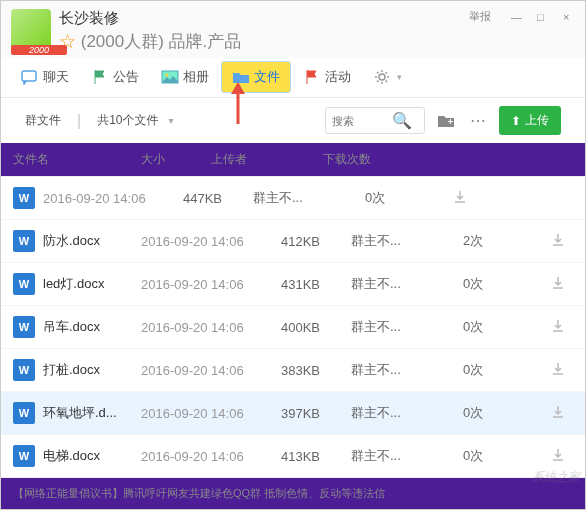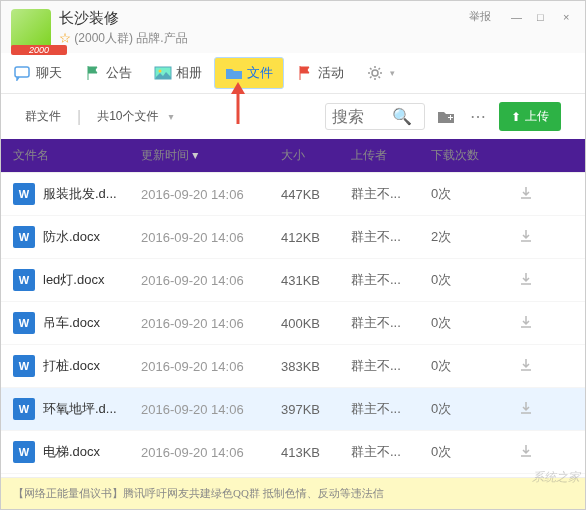--- a/index.html
+++ b/index.html
@@ -3,54 +3,54 @@
 <meta charset="utf-8">
 <style>
 * { margin: 0; padding: 0; box-sizing: border-box; font-family: "Microsoft YaHei", Arial, sans-serif; }
 body { background: #f0f0f0; width: 586px; height: 510px; overflow: hidden; }
 .window { background: #fff; width: 586px; height: 510px; border: 1px solid #ccc; display: flex; flex-direction: column; }
 .titlebar { display: flex; align-items: flex-start; padding: 8px 10px 4px; background: #fafafa; }
 .avatar { width: 40px; height: 40px; background: linear-gradient(135deg,#b8e986,#7ed321); border-radius: 4px; margin-right: 8px; position: relative; }
 .avatar-badge { position: absolute; bottom: -6px; left: 0; background: #e74c3c; color: #fff; font-size: 9px; padding: 0 18px; border-radius: 2px; font-style: italic; }
 .title-area { flex: 1; }
 .group-name { font-size: 15px; color: #333; }
-.group-meta { font-size: 12px; color: #888; margin-top: 2px; }
+.group-meta { font-size: 17px; color: #888; margin-top: 2px; }
 .group-meta .star { color: #f5a623; }
 .win-controls { display: flex; gap: 14px; align-items: center; font-size: 11px; color: #888; }
 .win-btn { width: 12px; height: 12px; display: inline-block; cursor: pointer; }
 .report-link { margin-right: 6px; }
-.tabs { display: flex; align-items: center; padding: 4px 3px; border-bottom: 1px solid #e8e8e8; gap: 2px; }
+.tabs { display: flex; align-items: center; padding: 4px 10px; border-bottom: 1px solid #e8e8e8; gap: 2px; }
 .tab { display: flex; align-items: center; gap: 4px; padding: 6px 10px; font-size: 13px; color: #555; cursor: pointer; border-radius: 3px; }
 .tab.active { background: #fde047; border: 1px solid #b3d9ff; color: #1a73e8; }
 .tab-icon { width: 18px; height: 18px; display: inline-flex; align-items: center; justify-content: center; }
 .arrow { position: absolute; left: 228px; top: 82px; pointer-events: none; }
 .toolbar { display: flex; align-items: center; padding: 8px 24px; gap: 10px; }
 .crumb { font-size: 12px; color: #555; }
 .crumb-sep { color: #ccc; margin: 0 6px; }
 .spacer { flex: 1; }
 .search-box { display: flex; align-items: center; border: 1px solid #ddd; border-radius: 3px; padding: 3px 6px; width: 100px; }
-.search-box input { border: none; outline: none; font-size: 16px; width: 60px; }
+.search-box input { border: none; outline: none; font-size: 11px; width: 60px; }
 .tool-icon { width: 22px; height: 22px; display: inline-flex; align-items: center; justify-content: center; color: #888; cursor: pointer; }
 .upload-btn { background: #2db245; color: #fff; font-size: 12px; padding: 6px 12px; border-radius: 3px; cursor: pointer; display: flex; align-items: center; gap: 4px; }
 .table-head { display: flex; padding: 8px 12px; font-size: 12px; color: #888; border-bottom: 1px solid #eee; background: #4c1d95; }
 .col-name { width: 128px; }
 .col-time { width: 140px; }
 .col-size { width: 70px; }
 .col-uploader { width: 80px; }
-.col-downloads { width: 80px; }
+.col-downloads { width: 80px; margin-left: 32px; }
 .col-dl { width: 30px; text-align: center; }
 .file-list { flex: 1; overflow-y: auto; }
 .file-row { display: flex; align-items: center; padding: 10px 12px; font-size: 13px; color: #555; border-bottom: 1px solid #f5f5f5; }
 .file-row.selected { background: #eaf4ff; }
 .file-icon { width: 22px; height: 22px; background: #2b7cd3; color: #fff; font-size: 11px; font-weight: bold; display: inline-flex; align-items: center; justify-content: center; margin-right: 8px; border-radius: 2px; }
 .file-name { width: 98px; overflow: hidden; text-overflow: ellipsis; white-space: nowrap; color: #333; }
 .file-row .col-time { color: #999; }
 .file-row .col-size, .file-row .col-uploader, .file-row .col-downloads { color: #666; }
 .dl-icon { color: #bbb; cursor: pointer; }
-.footer { padding: 8px 12px; background: #fef9c3; font-size: 11px; color: #888; border-top: 1px solid #eee; white-space: nowrap; overflow: hidden; font-family: Liberation Serif, serif; }
+.footer { padding: 8px 12px; background: #4c1d95; font-size: 11px; color: #888; border-top: 1px solid #eee; white-space: nowrap; overflow: hidden; }
 .watermark { position: absolute; right: 6px; bottom: 24px; font-size: 12px; color: rgba(120,120,120,.35); font-style: italic; pointer-events: none; }
 </style>
 </head>
 <body>
 
 <div class="window">
 
   <div class="titlebar">
     <div class="avatar">
       <span class="avatar-badge">2000</span>
@@ -149,31 +149,29 @@
     </span>
     <span class="tool-icon" style="font-size:16px;">⋯</span>
     <div class="upload-btn">
       <span>⬆</span>
       <span>上传</span>
     </div>
   </div>
 
   <div class="table-head">
     <div class="col-name">文件名</div>
-    <div class="col-time"><span>更新时间</span> <span style="color:#ccc;">▾</span></div>
     <div class="col-size">大小</div>
     <div class="col-uploader">上传者</div>
     <div class="col-downloads">下载次数</div>
     <div class="col-dl"></div>
   </div>
 
   <div class="file-list" id="file-list">
       <div class="file-row">
         <span class="file-icon">W</span>
-        <span class="file-name">服装批发.d...</span>
         <span class="col-time">2016-09-20 14:06</span>
         <span class="col-size">447KB</span>
         <span class="col-uploader">群主不...</span>
         <span class="col-downloads">0次</span>
         <span class="col-dl dl-icon"><svg width="14" height="14">
             <path d="M7 1v8M4 6l3 3 3-3M2 12h10" stroke="#bbb" stroke-width="1.5" fill="none"></path>
           </svg></span>
       </div>
       <div class="file-row">
         <span class="file-icon">W</span>

